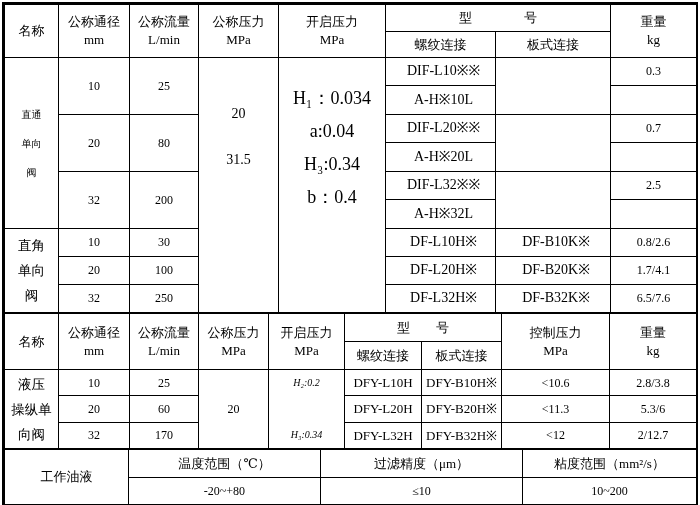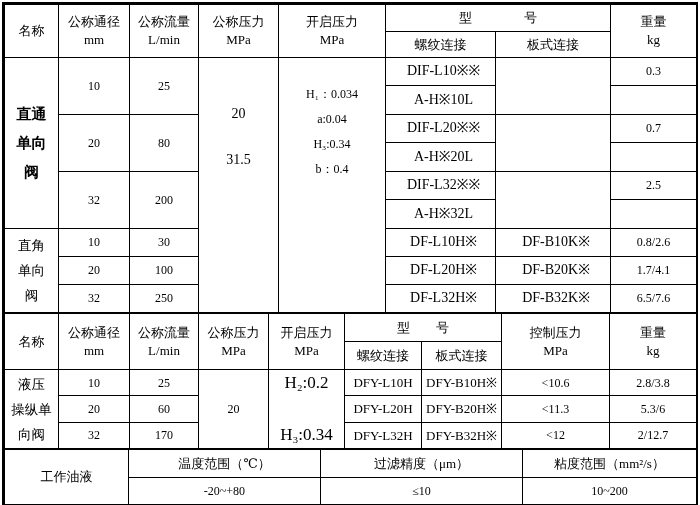--- a/index.html
+++ b/index.html
@@ -41,35 +41,35 @@
   .model-l {
     text-align: center;
     padding-left: 6px;
     font-size: 14px;
     white-space: nowrap;
   }
   .model-c {
     font-size: 13px;
     white-space: nowrap;
   }
-  .groupname { font-size: 15px; line-height: 29px; font-weight: bold; }
+  .groupname { font-size: 10px; line-height: 29px; }
   .groupname2 { font-size: 13.5px; line-height: 25px; margin-left: 32px; }
   .pressure-block {
     vertical-align: top;
     padding-top: 44px;
     line-height: 23px;
     font-size: 14px;
   }
   .opening-block {
     vertical-align: top;
     padding-top: 24px;
-    line-height: 25px;
-    font-size: 12px;
-  }
-  .opening2 { line-height: 26px; font-size: 17px; }
+    line-height: 33px;
+    font-size: 18px;
+  }
+  .opening2 { line-height: 26px; font-size: 10px; font-style: italic; }
 </style>
 </head>
 <body>
 
 <div class="sheet">
 
   <table>
     <colgroup>
       <col style="width:54px">
         <col style="width:71px">

